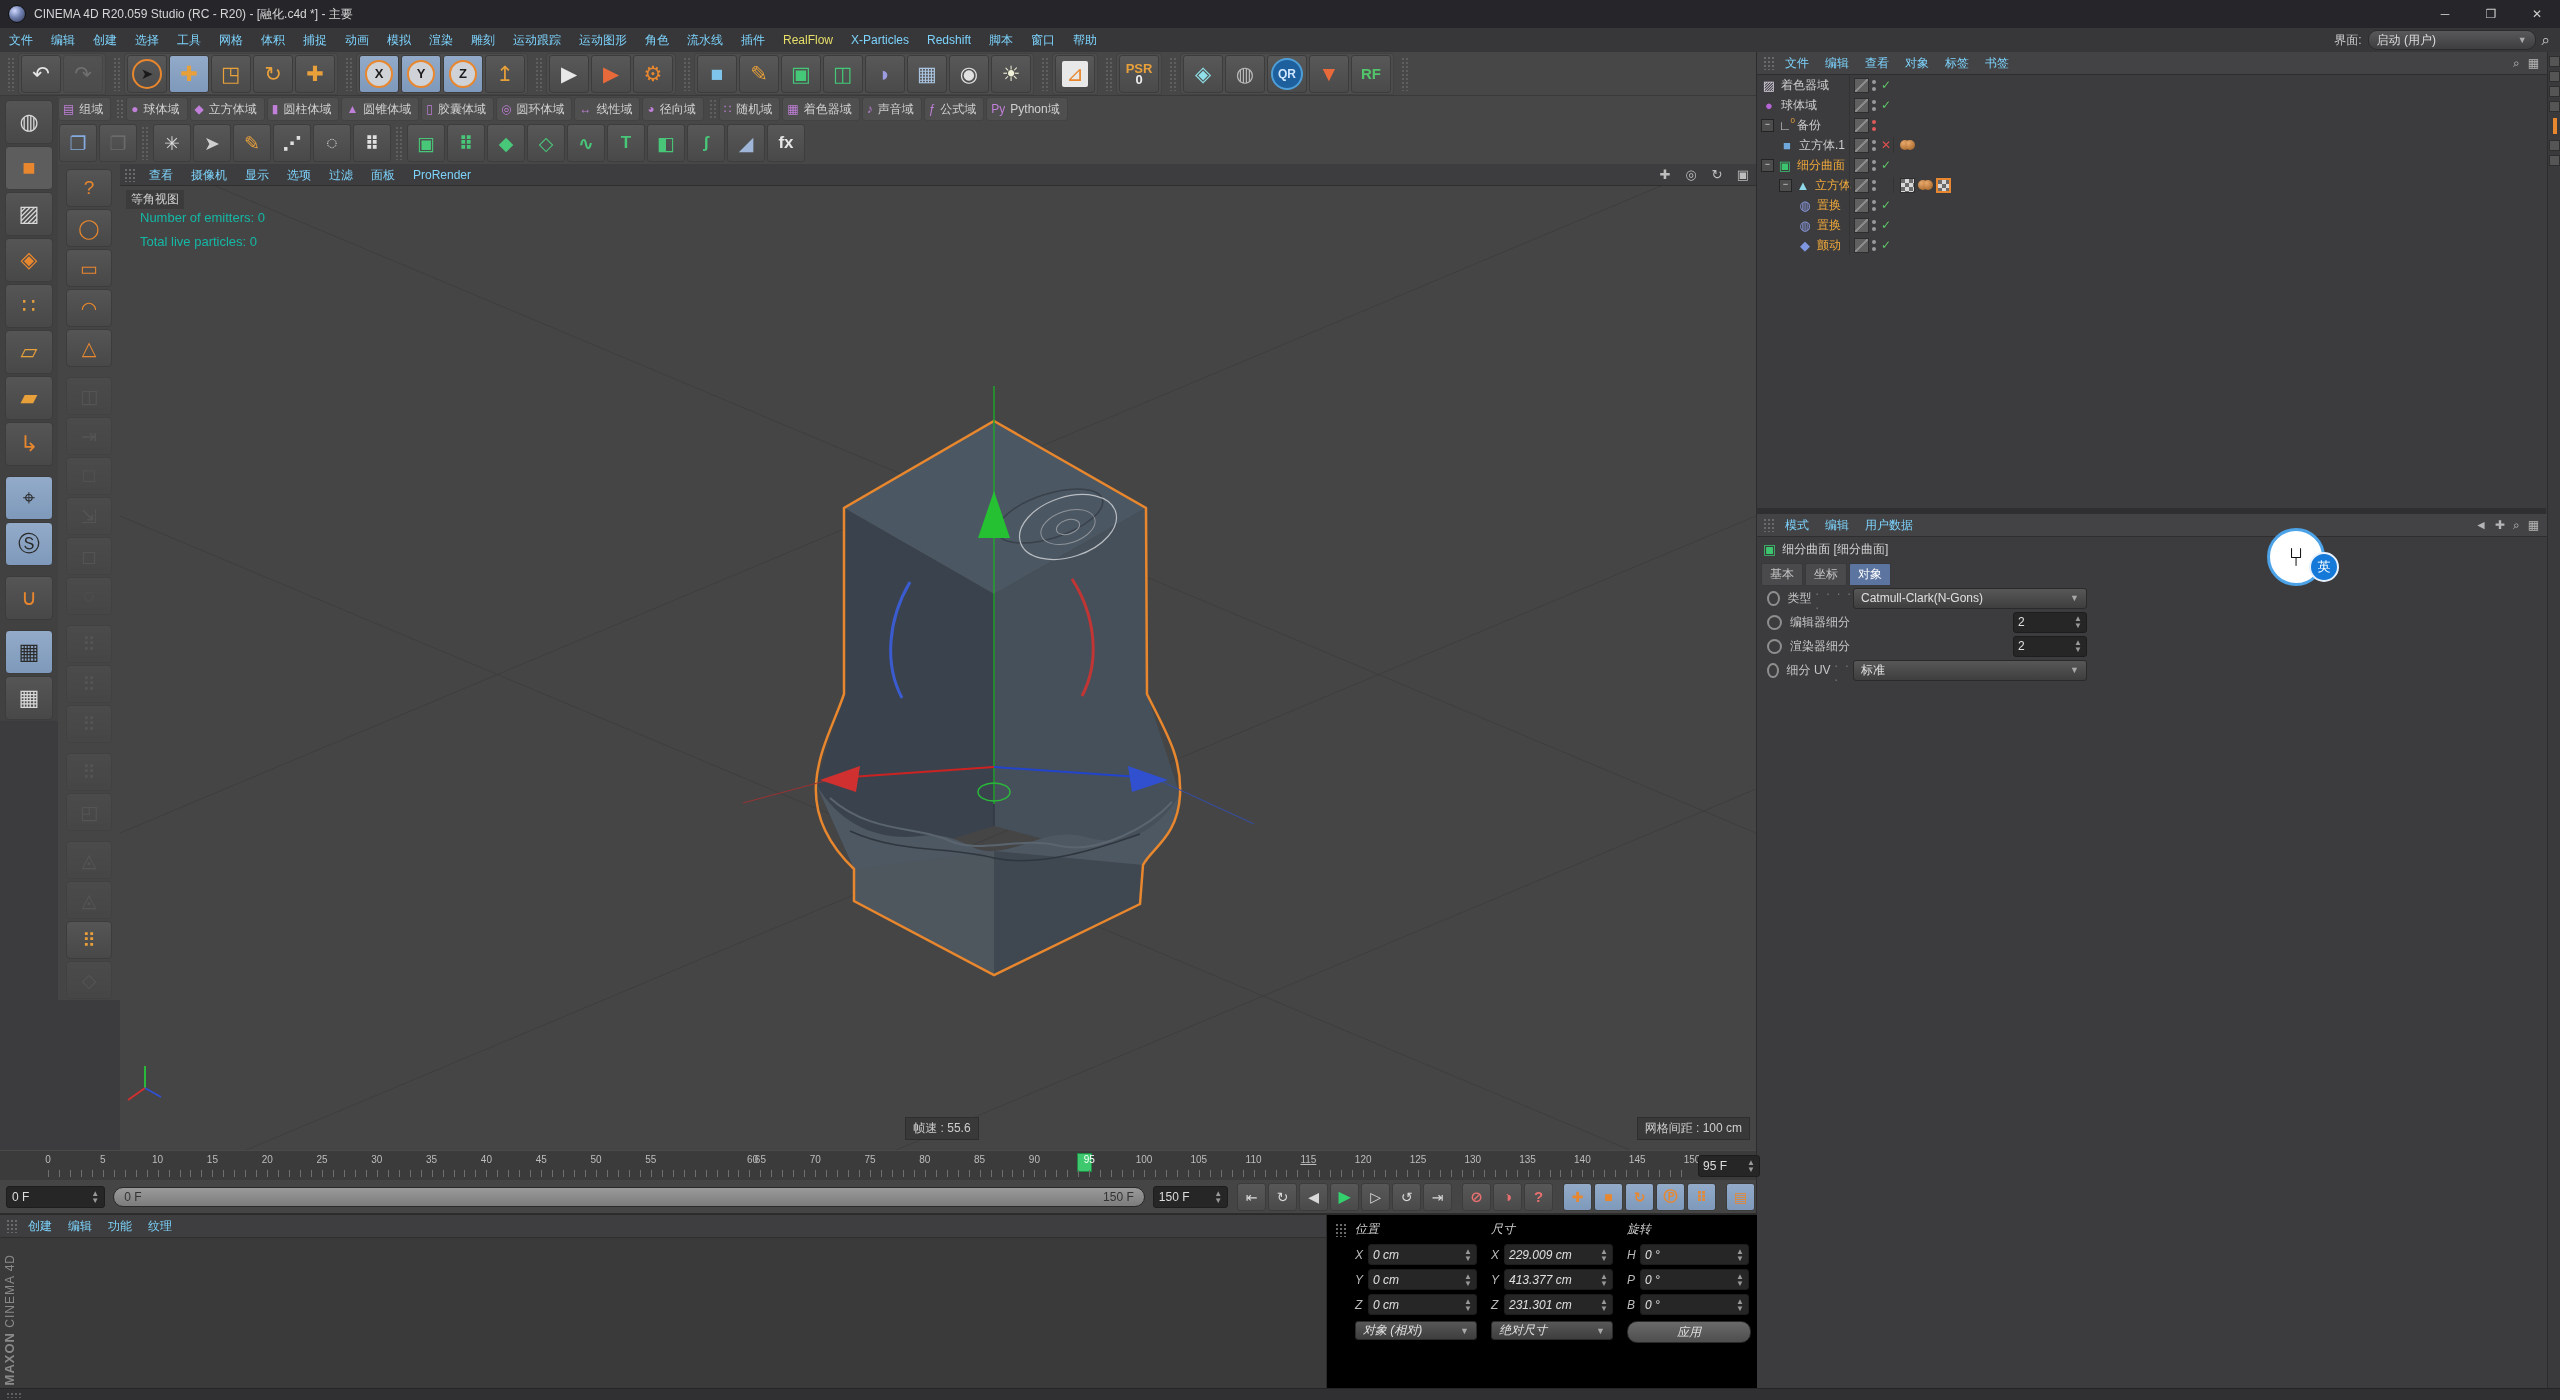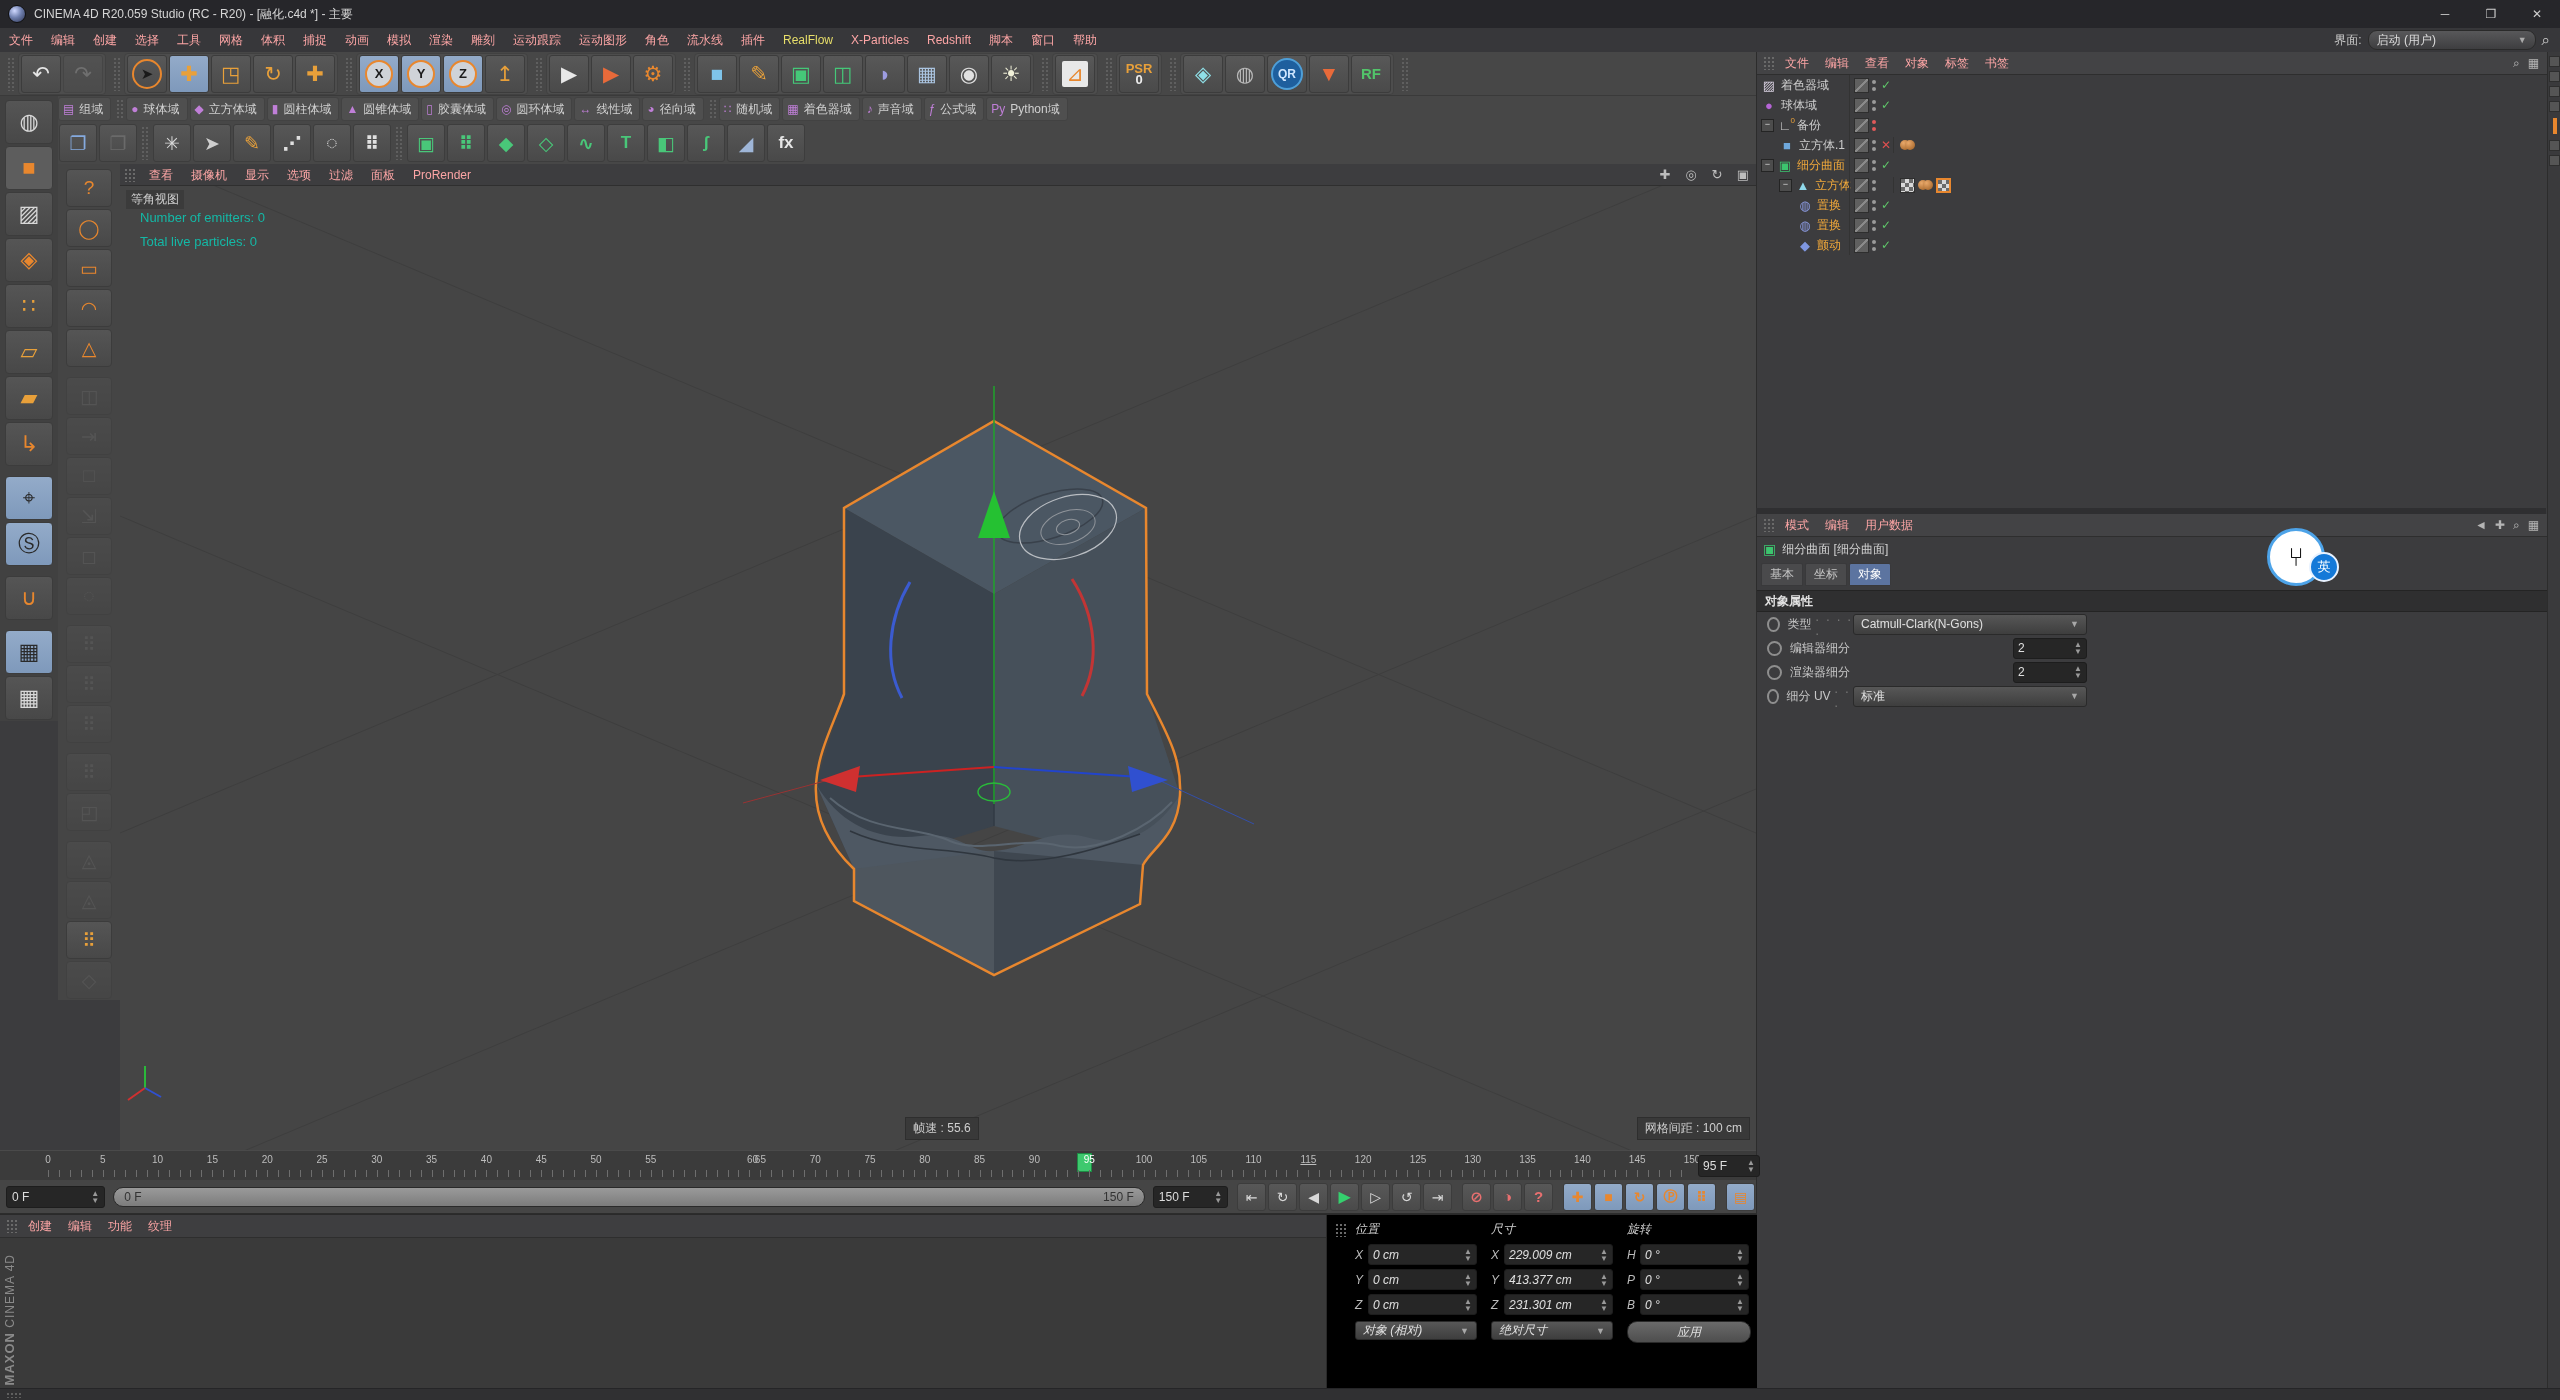--- a/index.html
+++ b/index.html
@@ -8,21 +8,21 @@
        -webkit-font-smoothing:antialiased;}
   .abs{position:absolute;}
   
   .titlebar{left:0;top:0;width:2560px;height:28px;background:#26262a;display:flex;align-items:center;color:#d6d6d6;}
   .appicon{width:16px;height:16px;border-radius:50%;margin:0 8px 0 8px;
            background:radial-gradient(circle at 35% 30%,#cfd8ff 0%,#6f7fae 45%,#2c3350 100%);border:1px solid #111;}
   .wctrl{margin-left:auto;display:flex;height:28px;}
   .wbtn{width:46px;height:28px;display:flex;align-items:center;justify-content:center;color:#cfcfcf;font-size:12px;}
   
   .menubar{left:0;top:28px;width:2560px;height:24px;background:#37373a;border-bottom:1px solid #2a2a2c;display:flex;align-items:center;}
-  .menu-item{padding:0 9px;color:#fca5a5;height:24px;line-height:24px;cursor:default;}
+  .menu-item{padding:0 9px;color:#7dd3fc;height:24px;line-height:24px;cursor:default;}
   .menu-item.hl{color:#e8df6a;}
   .menubar-right{margin-left:auto;display:flex;align-items:center;gap:6px;padding-right:10px;}
   .ifdrop{width:150px;height:18px;background:linear-gradient(#58585a,#3e3e40);border:1px solid #2a2a2a;border-radius:9px;
           display:flex;align-items:center;padding:0 8px;color:#ddd;}
   .ifdrop .arr{margin-left:auto;color:#aaa;font-size:9px;}
   
   .toolbar1{left:0;top:52px;width:1756px;height:44px;background:#474747;border-bottom:1px solid #3a3a3a;display:flex;align-items:center;padding-left:4px;box-sizing:border-box;}
   .tgroup{display:flex;align-items:center;background:#4d4d4d;border:1px solid #414141;border-radius:4px;margin-right:4px;padding:1px;}
   .grip{width:8px;height:34px;margin:0 3px;background-image:radial-gradient(circle,#5f5f5f 1px,transparent 1.3px);background-size:4px 4px;}
   .tbtn{width:38px;height:36px;margin:0 1px;background:linear-gradient(#585858,#4a4a4a);border:1px solid #3c3c3c;border-radius:3px;
@@ -662,21 +662,20 @@
     </div>
     <div class="amtitle">
       <span class="sds">▣</span>
       <span>细分曲面 [细分曲面]</span>
     </div>
     <div class="amtabs" id="am-tabs">
         <div class="amtab">基本</div>
         <div class="amtab">坐标</div>
         <div class="amtab on">对象</div>
       </div>
-    <div class="amsection">对象属性</div>
     <div id="am-rows" style="position:relative;width:330px;">
         <div class="amrow">
           <span class="circ"></span>
           <span class="albl">类型</span>
           <span class="leader">. . . . .</span>
           <div class="wid">
             <div class="dropdown">
               <span>Catmull-Clark(N-Gons)</span>
               <span class="arr">▼</span>
             </div>

